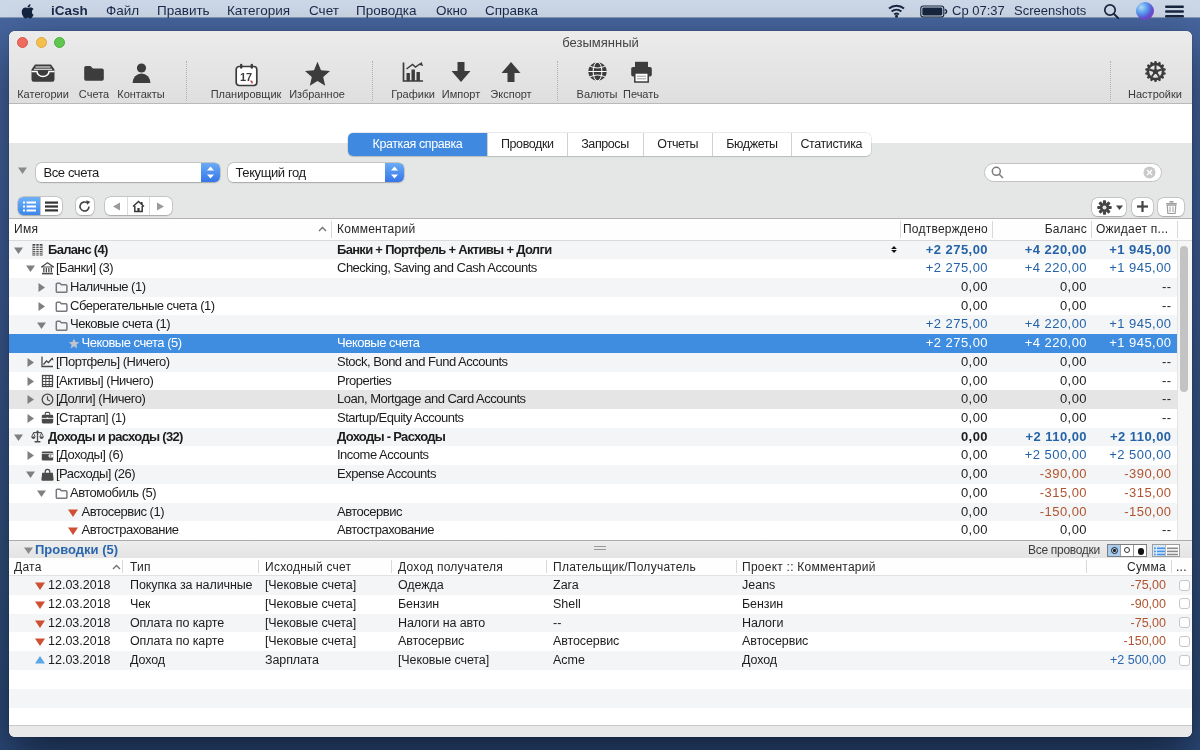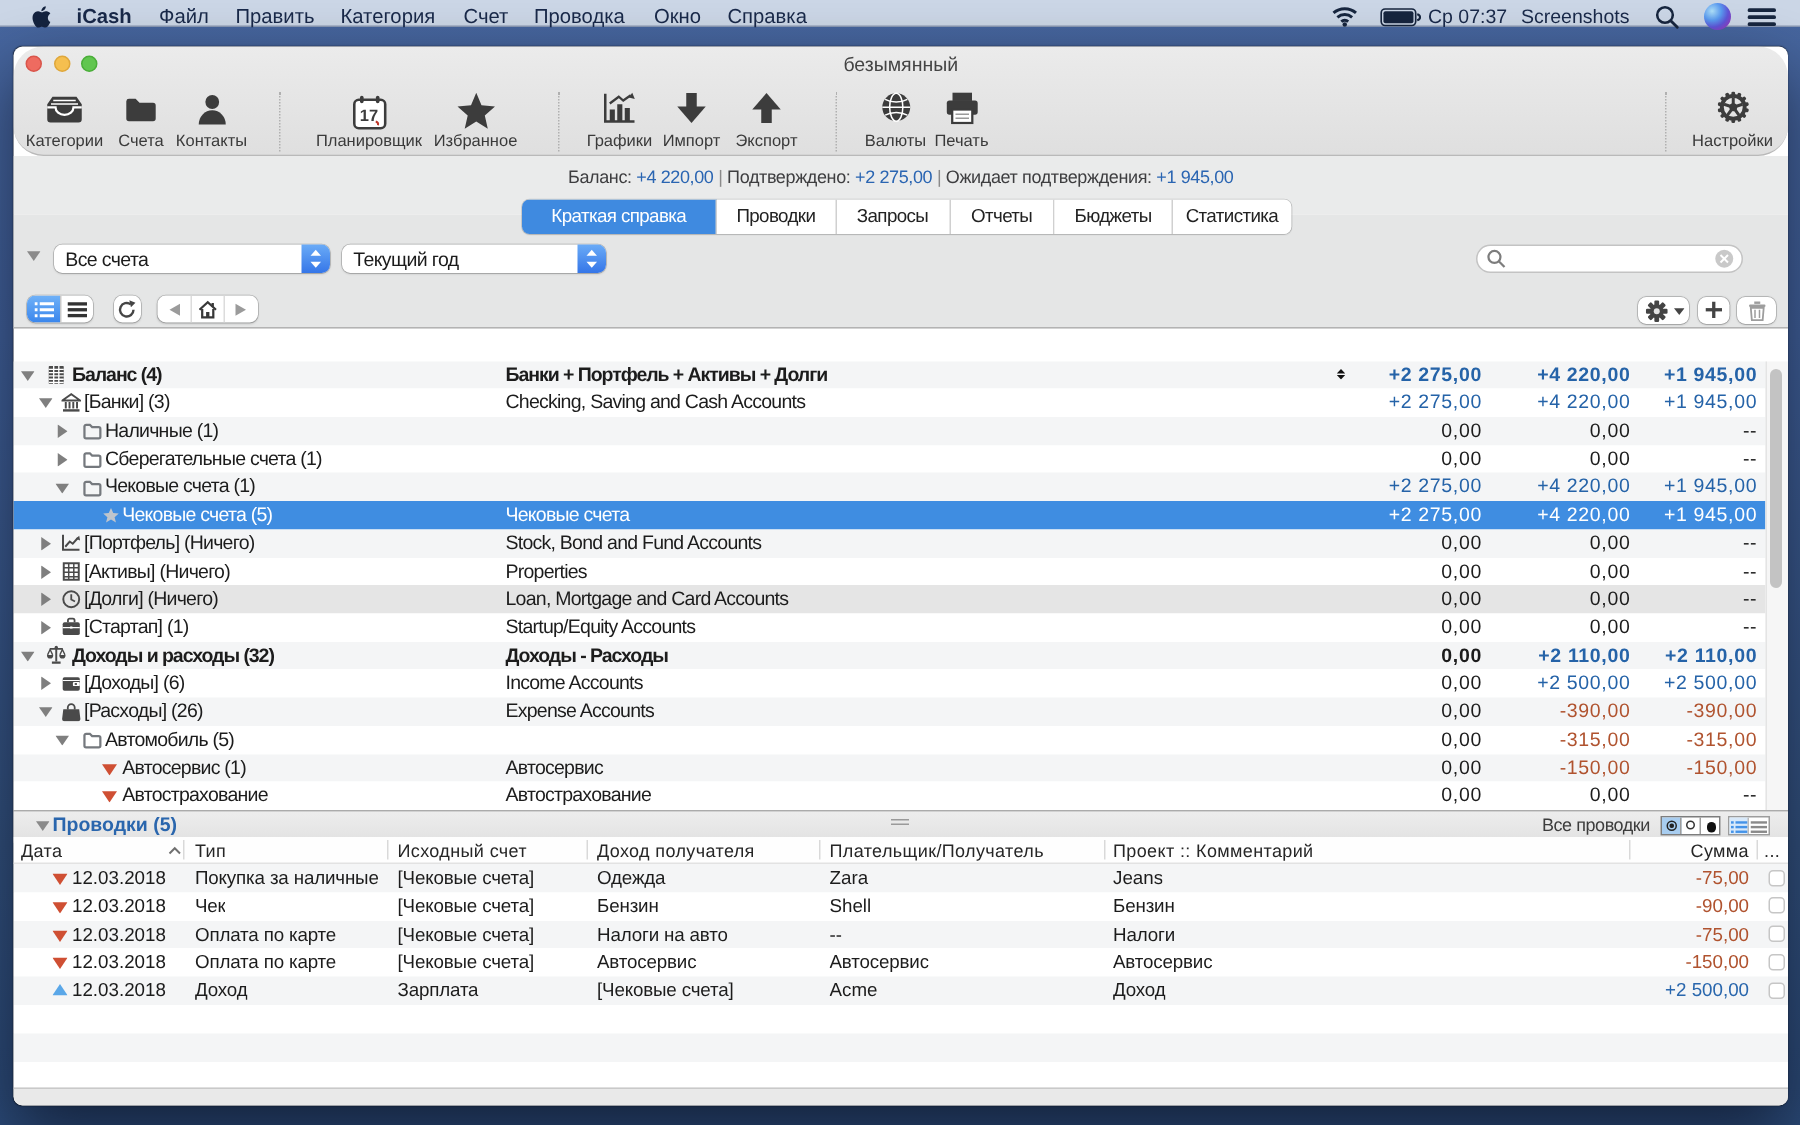--- a/index.html
+++ b/index.html
@@ -2,21 +2,21 @@
 <html><head><meta charset="utf-8"><style>
 
 *{margin:0;padding:0;box-sizing:border-box;}
 svg{display:block;}
 html,body{width:1200px;height:750px;overflow:hidden;}
 body{font-family:"Liberation Sans",sans-serif;background:linear-gradient(180deg,#47669f 0%,#40609a 30%,#32517e 75%,#2b4a78 100%);position:relative;}
 .ab{position:absolute;}
 .menubar{left:0;top:0;width:1200px;height:18px;background:#ccd7e7;border-bottom:1px solid rgba(70,90,130,0.5);}
 .mi{position:absolute;top:0;height:22px;line-height:22px;font-size:13.5px;color:#19294a;white-space:nowrap;}
 .win{left:9px;top:31px;width:1183px;height:706px;border-radius:6px;background:#fff;box-shadow:0 18px 45px rgba(0,0,10,0.55),0 0 1px rgba(0,0,0,0.7);overflow:hidden;}
-.chrome{left:0;top:0;width:1183px;height:72.5px;background:linear-gradient(180deg,#ebebeb,#dfdfdf);border-bottom:1px solid #b9b9b9;border-radius:20px;}
+.chrome{left:0;top:0;width:1183px;height:72.5px;background:linear-gradient(180deg,#ebebeb,#dfdfdf);border-bottom:1px solid #b9b9b9;}
 .tl{position:absolute;top:5.8px;width:11px;height:11px;border-radius:50%;}
 .title{position:absolute;top:4px;left:0;width:1183px;text-align:center;font-size:13px;color:#444;}
 .tbl-label{position:absolute;top:57px;font-size:11px;color:#3a3a3a;text-align:center;white-space:nowrap;}
 .tsep{position:absolute;top:30px;height:40px;width:0;border-left:1px dotted #b0b0b0;}
 .balband{left:0;top:72.5px;width:1183px;height:39.5px;background:#eaebeb;}
 .baltext{position:absolute;top:7px;width:1183px;text-align:center;font-size:12px;color:#3e3e40;letter-spacing:-0.25px;}
 .baltext b{font-weight:normal;color:#2a65b2;}
 .filtband{left:0;top:112px;width:1183px;height:75.5px;background:#e5e6e6;border-bottom:1px solid #b3b3b3;}
 .tabs{position:absolute;left:339px;top:101.5px;height:23px;display:flex;border-radius:5px;overflow:hidden;box-shadow:0 0 0 0.5px rgba(0,0,0,0.15),0 0.5px 1px rgba(0,0,0,0.12);}
 .tab{height:23px;line-height:23px;font-size:12.5px;color:#222;background:#fff;text-align:center;border-right:1px solid #d0d0d0;letter-spacing:-0.4px;}
@@ -194,26 +194,23 @@
           <line x1="10.5" y1="10.5" x2="10.499999999999998" y2="4.0" stroke="#3c3c3c" stroke-width="2"></line>
           <line x1="10.5" y1="10.5" x2="16.6818673559185" y2="8.49138953656284" stroke="#3c3c3c" stroke-width="2"></line>
           <line x1="10.5" y1="10.5" x2="14.320604139901075" y2="15.758610463437158" stroke="#3c3c3c" stroke-width="2"></line>
           <line x1="10.5" y1="10.5" x2="6.679395860098925" y2="15.758610463437158" stroke="#3c3c3c" stroke-width="2"></line>
           <line x1="10.5" y1="10.5" x2="4.318132644081501" y2="8.491389536562842" stroke="#3c3c3c" stroke-width="2"></line>
           <circle cx="10.5" cy="10.5" r="2.6" fill="#3c3c3c"></circle>
         </svg>
       </span>
 <span class="tbl-label" style="left:1101.0px;width:90px;">Настройки</span>
 </div>
-<div class="ab balband">
-      <div class="baltext">Баланс: <b>+4 220,00</b> <span style="color:#8a8a8a">|</span> Подтверждено: <b>+2 275,00</b> <span style="color:#8a8a8a">|</span> Ожидает подтверждения: <b>+1 945,00</b></div>
-    </div>
 <div class="ab filtband"></div>
 <div class="tabs">
-<div class="tab sel" style="width:130px;">Краткая справка</div>
+<div class="tab sel" style="width:140px;">Краткая справка</div>
 <div class="tab" style="width:79.5px;">Проводки</div>
 <div class="tab" style="width:76px;">Запросы</div>
 <div class="tab" style="width:69.5px;">Отчеты</div>
 <div class="tab" style="width:79px;">Бюджеты</div>
 <div class="tab" style="width:78.5px;">Статистика</div>
 </div>
 <span style="position:absolute;left:9px;top:136px;">
       <svg style="" width="9" height="7" viewBox="0 0 9 7">
         <polygon points="0,0.5 9,0.5 4.5,7" fill="#8a8a8a"></polygon>
       </svg>
@@ -327,20 +324,37 @@
       <span style="position:absolute;left:6.5px;top:1.8px;">
         <svg style="" width="13" height="14" viewBox="0 0 13 14">
           <rect x="1" y="3" width="11" height="1.6" rx="0.8" fill="#9d9d9d"></rect>
           <rect x="4.5" y="1" width="4" height="1.6" fill="#9d9d9d"></rect>
           <path d="M2.2,5.2 h8.6 l-0.7,8.3 h-7.2 z" fill="none" stroke="#9d9d9d" stroke-width="1.2"></path>
           <line x1="5" y1="6.5" x2="5" y2="12" stroke="#9d9d9d" stroke-width="1"></line>
           <line x1="8" y1="6.5" x2="8" y2="12" stroke="#9d9d9d" stroke-width="1"></line>
         </svg>
       </span>
     </div>
+<div class="hdr" style="left:0;top:188px;width:1183px;height:21.5px;border-bottom:1px solid #dadada;">
+<span class="hcell" style="left:5px;top:2px;">Имя</span>
+<span style="position:absolute;left:309px;top:7px;">
+        <svg style="" width="9" height="6" viewBox="0 0 9 6">
+          <path d="M1,5 L4.5,1.5 L8,5" fill="none" stroke="#6f6f6f" stroke-width="1.3"></path>
+        </svg>
+      </span>
+<span class="hcell" style="left:328px;top:2px;">Комментарий</span>
+<span class="hcell num" style="left:891px;top:2px;width:88px;">Подтверждено</span>
+<span class="hcell num" style="left:995px;top:2px;width:83px;">Баланс</span>
+<span class="hcell" style="left:1087px;top:2px;width:75px;">Ожидает п...</span>
+<span class="vline" style="left:890.5px;"></span>
+<span class="vline" style="left:983px;"></span>
+<span class="vline" style="left:1082px;"></span>
+<span class="vline" style="left:1167.5px;"></span>
+<span class="vline" style="left:321.5px;"></span>
+</div>
 <div class="row" style="top:209.5px;background:#f4f5f6;">
 <span style="position:absolute;left:5px;top:6.2px;">
         <svg style="" width="9" height="7" viewBox="0 0 9 7">
           <polygon points="0,0.5 9,0.5 4.5,7" fill="#7f7f7f"></polygon>
         </svg>
       </span>
 <span style="position:absolute;left:22px;top:2.5px;">
         <svg style="" width="13" height="14" viewBox="0 0 13 14">
           <rect x="1.5" y="1" width="10" height="12" rx="0.5" fill="#4a4a4a"></rect>
           <line x1="1.5" y1="3.2" x2="11.5" y2="3.2" stroke="#fff" stroke-width="0.9"></line>

